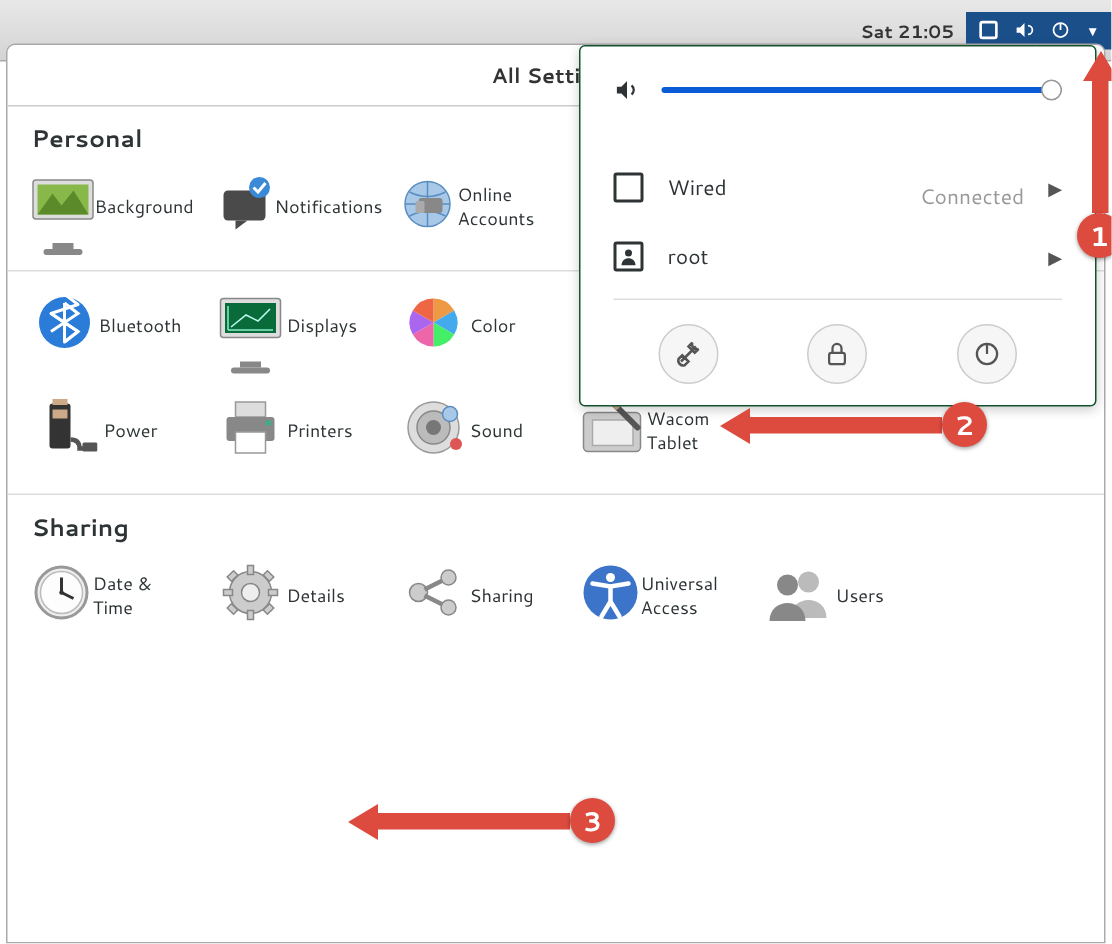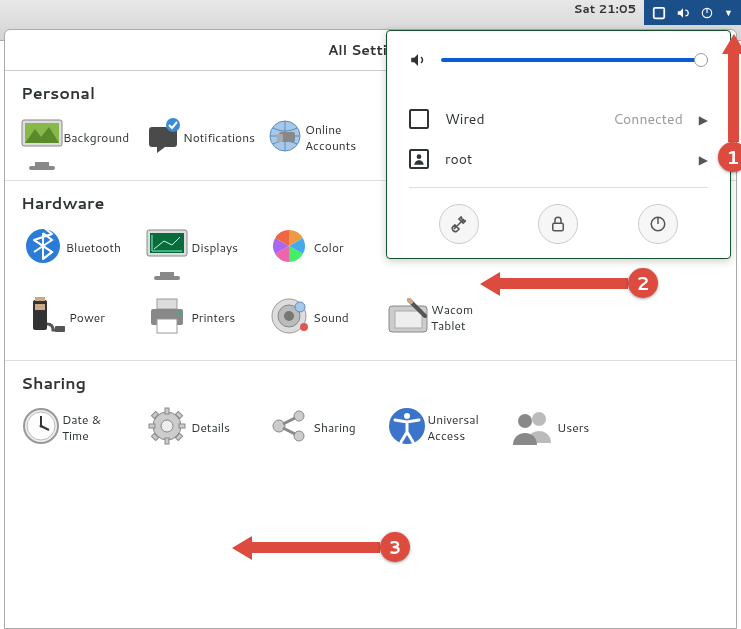--- a/index.html
+++ b/index.html
@@ -1,19 +1,19 @@
 <!DOCTYPE html>
 <html><head>
 <meta charset="utf-8">
 <style>
   * { box-sizing: border-box; margin: 0; padding: 0; }
   body { font-family: Cantarell, "Segoe UI", sans-serif; font-size: 13px; color: #2e3436; background: #fff; width: 741px; height: 629px; overflow: hidden; position: relative; }
 
   
-  .top-panel { height: 41px; background: linear-gradient(to bottom, #e8e8e8, #d4d4d4); display: flex; justify-content: flex-end; border-bottom: 1px solid #aaa; font-size: 12px; }
+  .top-panel { height: 41px; background: linear-gradient(to bottom, #e8e8e8, #d4d4d4); display: flex; justify-content: flex-end; align-items: center; border-bottom: 1px solid #aaa; font-size: 12px; }
   .panel-clock { margin-right: 8px; font-weight: bold; color: #333; }
   .status-area { display: flex; align-items: center; background: #1b4f8a; color: #fff; height: 25px; padding: 0 8px; gap: 10px; }
   .status-area svg { fill: #fff; }
 
   
   .settings-window { position: absolute; top: 25px; left: 0; right: 0; bottom: 0; border: 1px solid #aaa; border-radius: 6px 6px 0 0; margin: 4px 4px 0 4px; background: #fff; }
   .window-title { text-align: center; padding: 10px 0; font-weight: bold; font-size: 14px; color: #333; border-bottom: 1px solid #ccc; }
 
   .section { padding: 10px 16px 16px; }
   .section + .section { border-top: 1px solid #ddd; }
@@ -29,21 +29,21 @@
   .monitor-base { position: absolute; bottom: -10px; left: 50%; transform: translateX(-50%); width: 26px; height: 4px; background: #888; border-radius: 2px; }
 
   
   .status-menu { position: absolute; top: 30px; right: 10px; width: 345px; background: #fff; border: 1px solid #14532d; border-radius: 4px; box-shadow: 0 2px 8px rgba(0,0,0,0.2); padding: 14px 22px; z-index: 50; }
   .status-menu::before { content: ""; position: absolute; top: -8px; right: 32px; border: 8px solid transparent; border-bottom-color: #fff; }
   .vol-row { display: flex; align-items: center; gap: 14px; margin-bottom: 30px; margin-top: 6px; }
   .slider { flex: 1; position: relative; height: 4px; background: #0b5bd6; border-radius: 2px; }
   .slider-thumb { position: absolute; right: 0; top: -5px; width: 14px; height: 14px; border-radius: 50%; background: #fff; border: 1px solid #999; }
   .menu-row { display: flex; align-items: center; gap: 16px; padding: 10px 0; font-size: 14px; }
   .menu-row .grow { flex: 1; }
-  .menu-row .status { color: #999; }
+  .menu-row .status { color: #999; margin-top: 12px; }
   .chev { color: #555; font-size: 12px; }
   .row-icon { width: 20px; height: 20px; border: 2px solid #2e3436; border-radius: 2px; display: flex; align-items: center; justify-content: center; }
   .divider { border-top: 1px solid #ddd; margin: 8px 0; }
   .action-row { display: flex; justify-content: space-around; padding-top: 8px; }
   .circle-btn { width: 40px; height: 40px; border-radius: 50%; border: 1px solid #ccc; background: #f6f6f6; display: flex; align-items: center; justify-content: center; cursor: pointer; }
   .circle-btn svg { stroke: #555; fill: none; }
 
   
   .anno-arrow { position: absolute; z-index: 60; }
   .anno-badge { width: 30px; height: 30px; border-radius: 50%; background: #dd4a3e; color: #fff; font-size: 18px; font-weight: bold; display: flex; align-items: center; justify-content: center; box-shadow: 0 1px 3px rgba(0,0,0,0.4); }
@@ -108,21 +108,20 @@
               <rect x="14" y="16" width="16" height="10" rx="2" fill="#888"></rect>
               <rect x="12" y="18" width="6" height="8" rx="1" fill="#aaa"></rect>
             </svg>
         </div>
         <div class="label">Online Accounts</div>
       </div>
     </div>
   </div>
 
   <div class="section">
-    <div class="section-heading">Hardware</div>
     <div class="icon-grid">
       <div class="icon-item">
         <div class="icon-box">
           <svg width="38" height="38" viewBox="0 0 38 38">
               <circle cx="19" cy="19" r="17" fill="#2a7cd8"></circle>
               <path d="M19 6v26l9-7-18-12 18-6-9-7" fill="none" stroke="#fff" stroke-width="2" stroke-linejoin="round"></path>
               <path d="M19 6v26M19 6l9 7-18 12M19 32l9-7-18-12" fill="none" stroke="#fff" stroke-width="2"></path>
             </svg>
         </div>
         <div class="label">Bluetooth</div>

